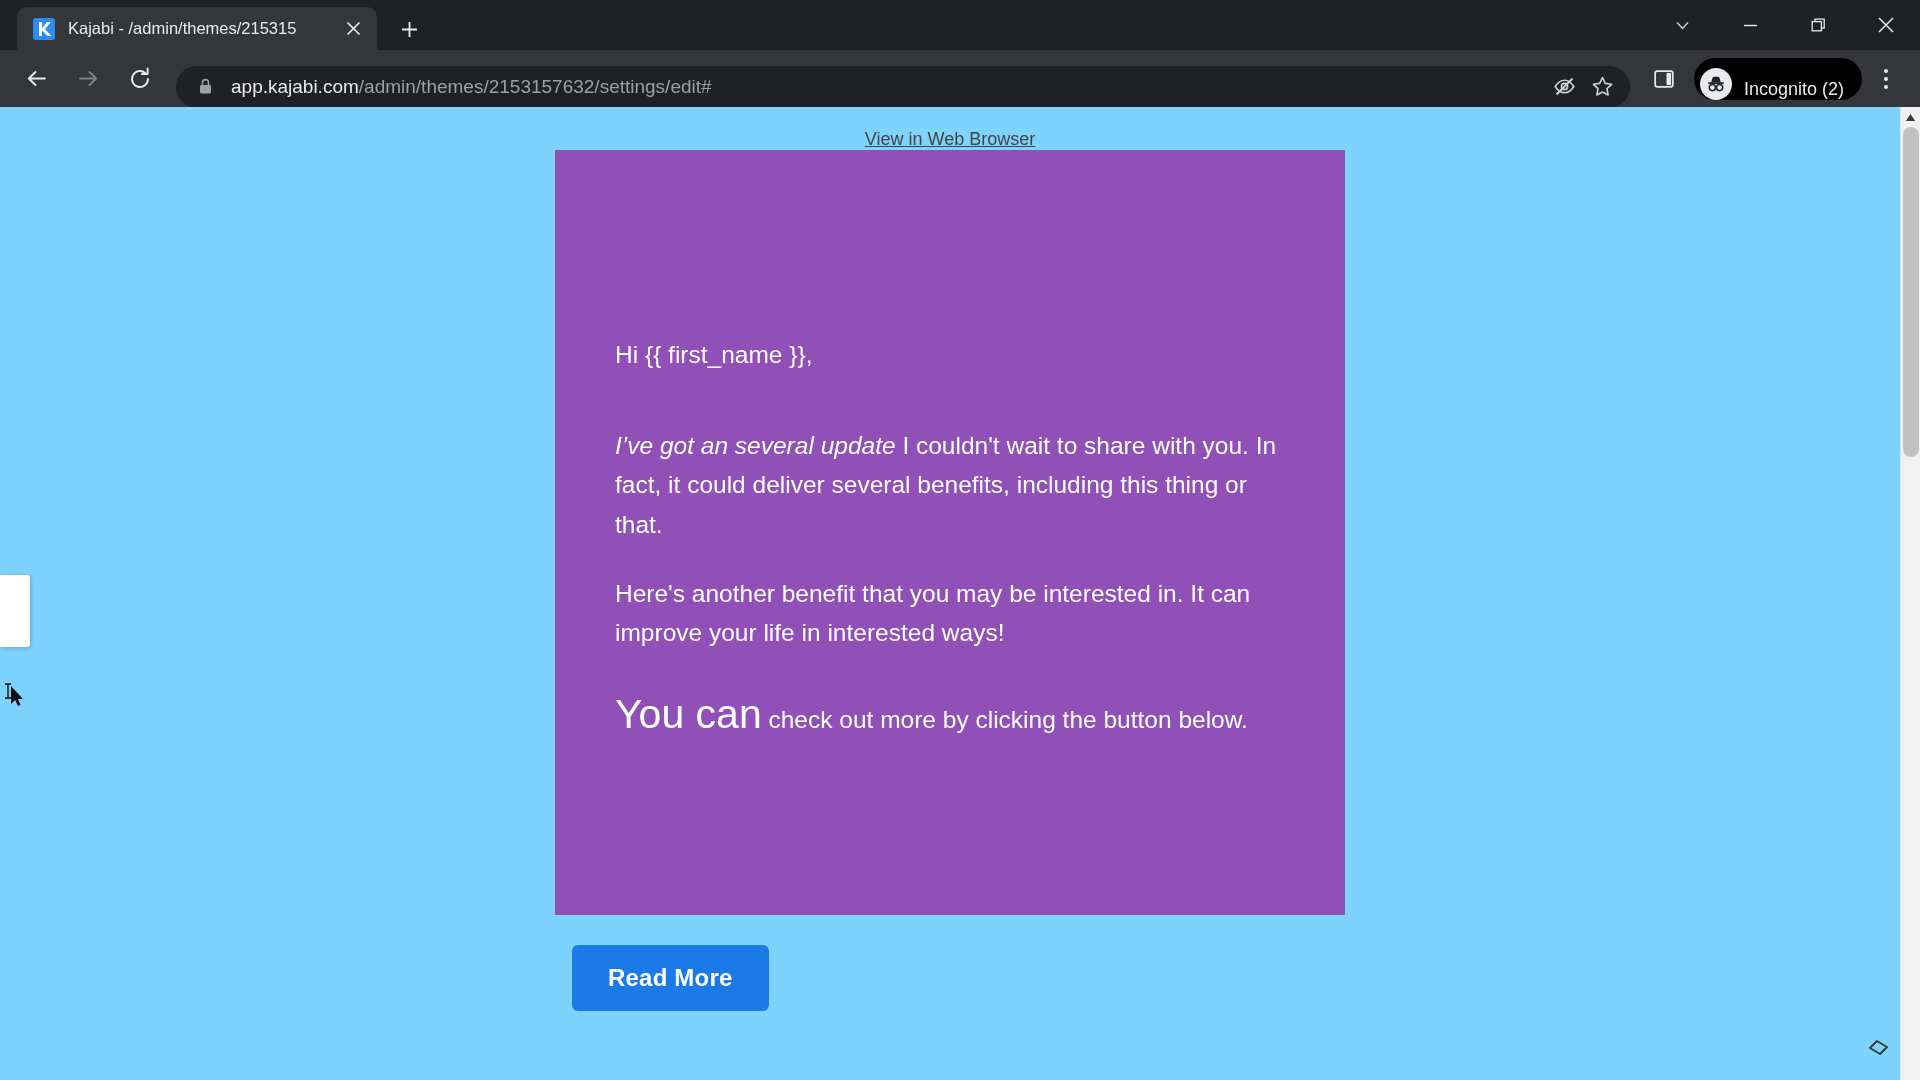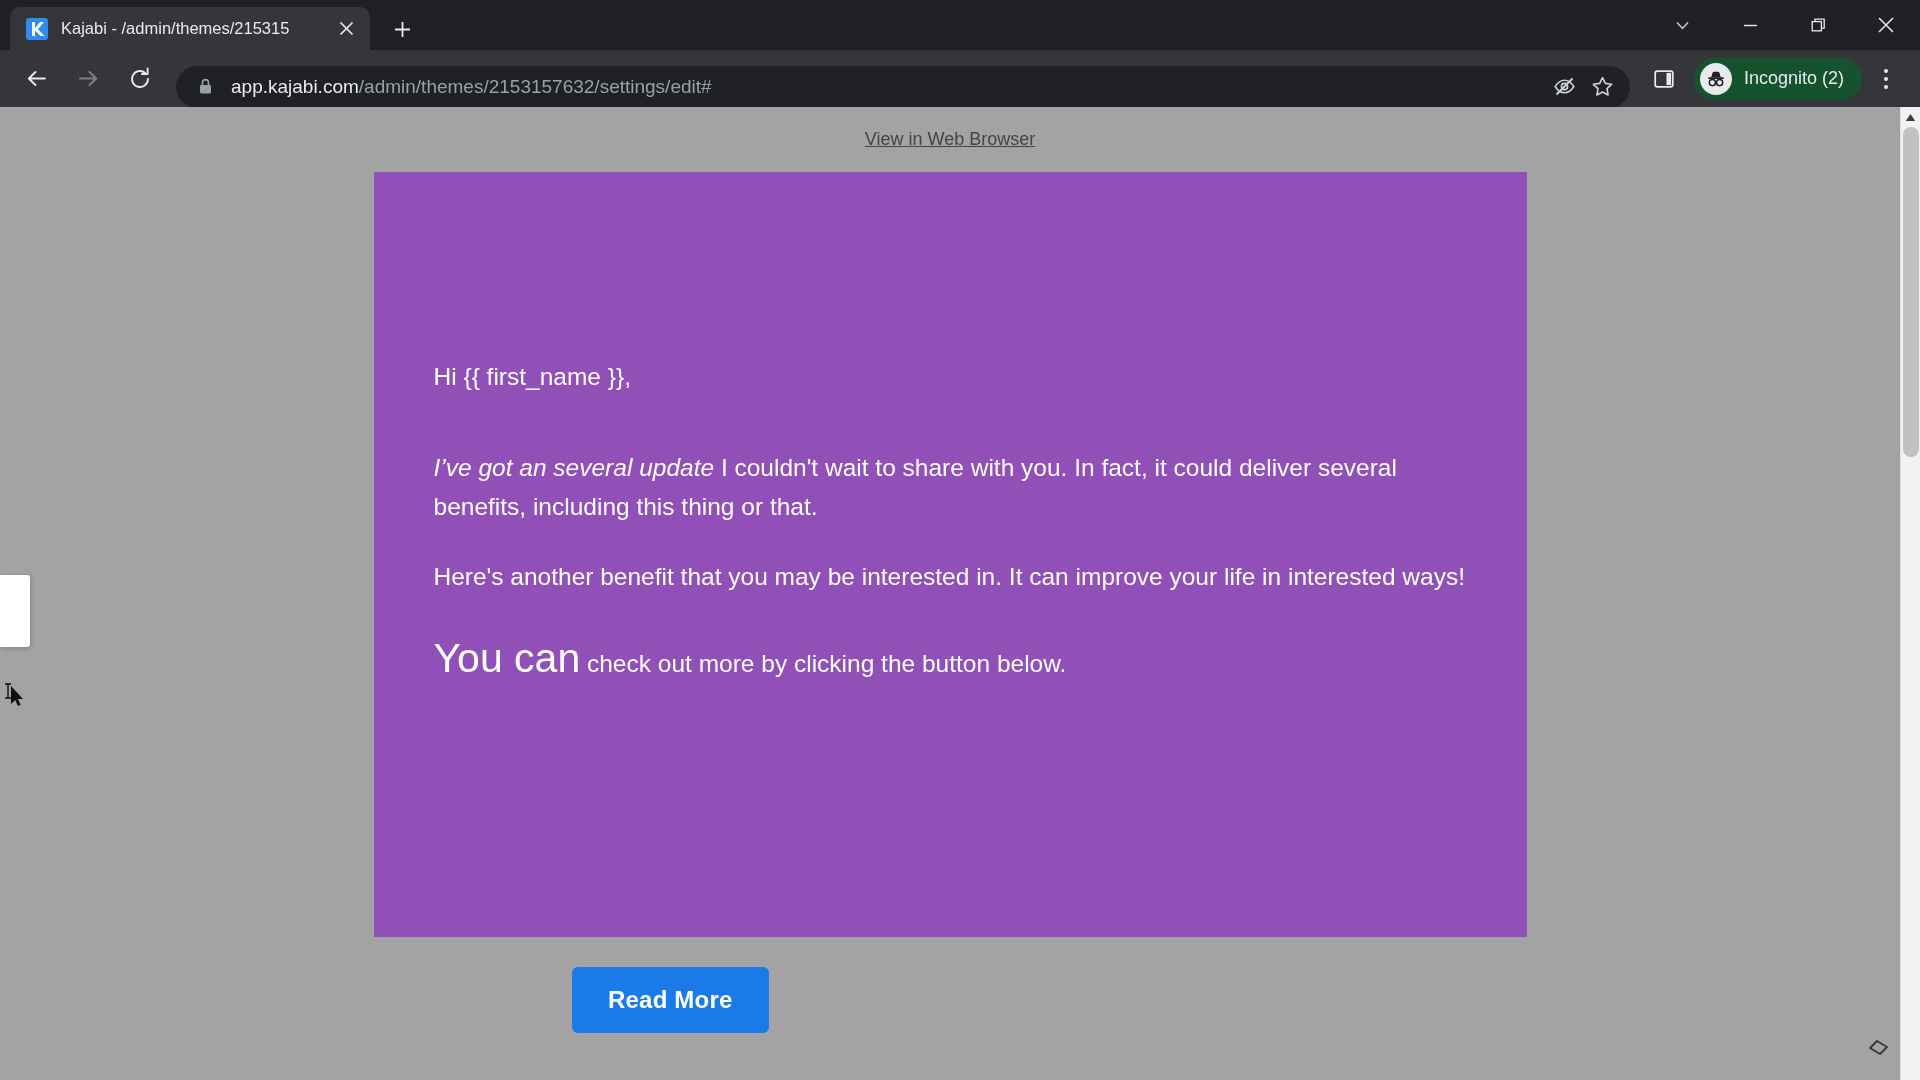--- a/index.html
+++ b/index.html
@@ -15,21 +15,21 @@
 
   .tabstrip {
     height: 50px;
     background: #202124;
     display: flex;
     align-items: flex-end;
     position: relative;
   }
 
   .tab {
-    margin-left: 10px;
+    margin-left: 17px;
     width: 360px;
     height: 43px;
     background: #35363a;
     border-radius: 10px 10px 0 0;
     display: flex;
     align-items: center;
     padding: 0 10px 0 16px;
     position: relative;
   }
   .tab-favicon {
@@ -121,22 +121,22 @@
 
   .tb-icon {
     width: 44px; height: 44px;
     display: flex; align-items: center; justify-content: center;
     flex: 0 0 auto;
     margin-left: 2px;
   }
   .incognito-pill {
     height: 42px;
     display: flex;
-    align-items: center;
-    background: #14532d;
+    align-items: flex-end;
+    background: #000000;
     border-radius: 21px;
     padding: 0 18px 0 6px;
     margin-left: 8px;
     flex: 0 0 auto;
   }
   .incognito-avatar {
     width: 32px; height: 32px;
     border-radius: 50%;
     background: #e8eaed;
     display: flex; align-items: center; justify-content: center;
@@ -156,21 +156,21 @@
     flex: 0 0 auto;
     margin-left: 4px;
   }
   .menu-dots i { width: 4px; height: 4px; background: #e8eaed; border-radius: 50%; display: block; }
 
   
   .viewport {
     position: absolute;
     left: 0; top: 107px;
     width: 1920px; height: 973px;
-    background: #a3a3a3;
+    background: #7dd3fc;
     overflow: hidden;
   }
 
   .page-scroll-area {
     position: absolute;
     left: 0; top: 0;
     width: 1900px; height: 973px;
   }
 
   .email-wrap {
@@ -182,22 +182,21 @@
   }
 
   .view-in-browser {
     font-size: 18px;
     color: #444444;
     text-decoration: underline;
     font-family: "Liberation Sans", sans-serif;
   }
 
   .purple-block {
-    margin-top: 22px;
-    width: 1153px;
+    width: 790px;
     min-height: 765px;
     background: #9150b8;
     padding: 185px 60px 16px 60px;
   }
 
   .etext {
     color: #ffffff;
     font-size: 24.5px;
     line-height: 1.6;
     font-family: "Liberation Sans", sans-serif;

